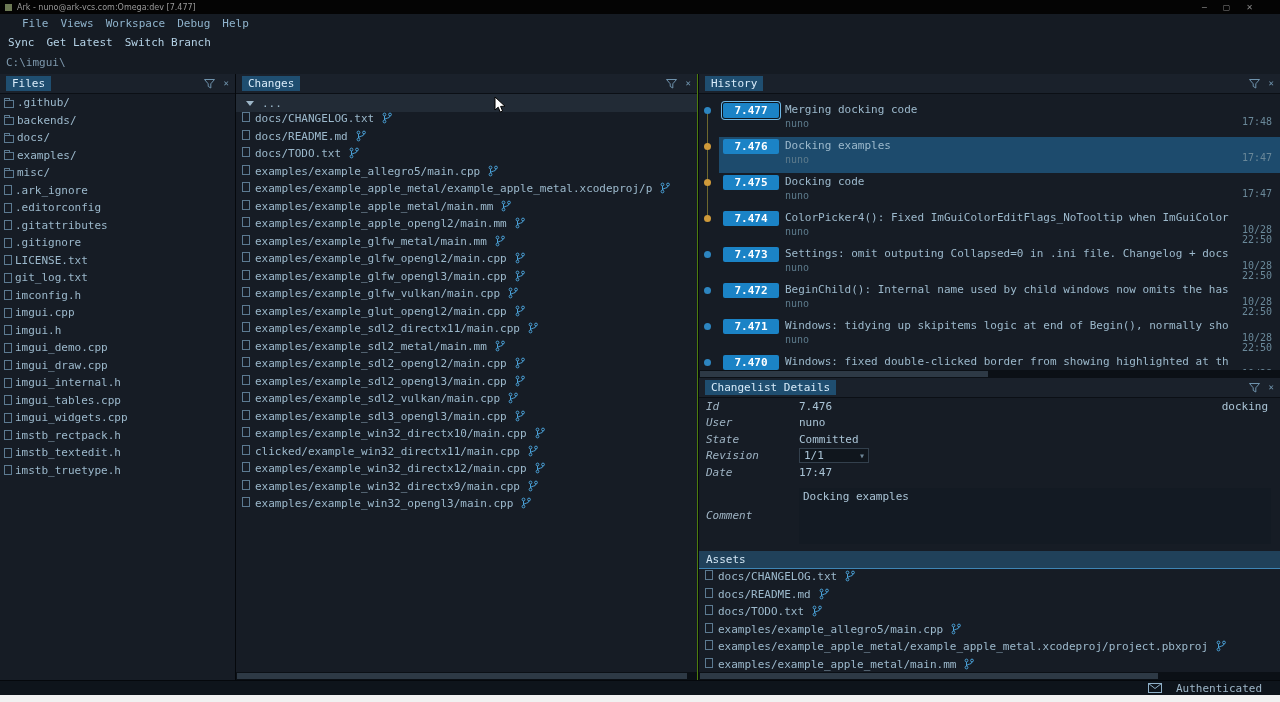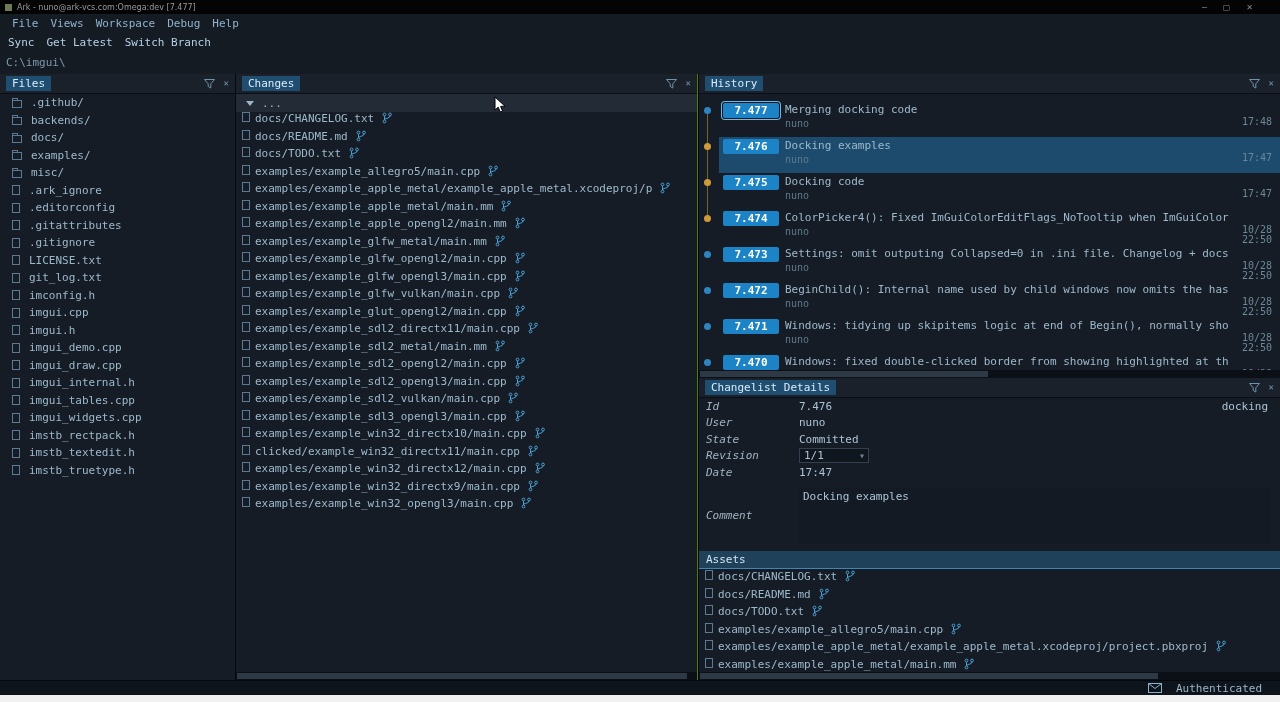--- a/index.html
+++ b/index.html
@@ -9,21 +9,21 @@
 
   
   .titlebar { position:absolute; top:0; left:0; width:1280px; height:14px; background:#040404;
               display:flex; align-items:center; padding:0 5px;
               font-family:"DejaVu Sans",sans-serif; font-size:8px; color:#9a9a9a; }
   .app-icon { width:7px; height:7px; background:#6d7a55; margin-right:5px; flex:none; }
   .win-controls { margin-left:auto; margin-right:22px; display:flex; gap:16px; font-size:8px; color:#8a8a8a; }
   .win-controls span { cursor:default; }
 
   
-  .menubar { position:absolute; top:14px; left:0; width:1280px; height:19px; display:flex; align-items:center; padding-left:12px; }
+  .menubar { position:absolute; top:14px; left:0; width:1280px; height:19px; display:flex; align-items:center; padding-left:22px; }
   .menu-item { margin-right:12px; color:#8fb3cc; }
   .toolbar { position:absolute; top:33px; left:0; width:1280px; height:19px; display:flex; align-items:center; padding-left:8px; }
   .toolbar-item { margin-right:12px; color:#b4d2e6; }
   .pathrow { position:absolute; top:52px; left:0; width:1280px; height:22px; line-height:22px; padding-left:6px; color:#7d98ac; }
 
   
   .panel { position:absolute; background:#161c25; }
   .panel-header { height:20px; background:#1a212b; display:flex; align-items:center; padding:0 6px; border-bottom:1px solid #0b0f15; }
   .panel-title { background:var(--title-chip-blue,#1f4e70); color:#d9ecfa; padding:1px 6px; font-size:11px; }
   .header-icons { margin-left:auto; display:flex; align-items:center; gap:9px; }
@@ -32,21 +32,21 @@
 
   .icon-doc { width:8px; height:10px; border:1px solid #5c7a91; display:inline-block; flex:none; }
   .type-folder .icon-doc { width:10px; height:8px; position:relative; margin-top:2px; }
   .type-folder .icon-doc::before { content:""; position:absolute; top:-3px; left:-1px; width:4px; height:2px; border:1px solid #5c7a91; border-bottom:none; }
   .branch-icon { stroke:var(--branch-icon-blue,#4aa0d6); fill:none; stroke-width:1; margin-left:3px; flex:none; }
   .row-label { white-space:nowrap; overflow:hidden; color:#9cb9cc; }
 
   
   .files-panel { left:0; top:74px; width:236px; height:606px; border-right:1px solid #05080c; }
   .tree { position:absolute; top:20px; left:0; right:0; bottom:0; overflow:hidden; }
-  .tree-row { height:17.5px; display:flex; align-items:center; gap:9px; padding-left:12px; }
+  .tree-row { height:17.5px; display:flex; align-items:center; gap:3px; padding-left:4px; }
 
   
   .changes-panel { left:236px; top:74px; width:462px; height:606px; border-right:1px solid #4d7c0f; }
   .changes-root-row { position:absolute; top:20px; left:0; right:0; height:18px; background:#222b36; display:flex; align-items:center; gap:8px; padding-left:10px; color:#9cb9cc; }
   .expander { width:0; height:0; border-left:4px solid transparent; border-right:4px solid transparent; border-top:5px solid #9db6c8; flex:none; }
   .file-list { position:absolute; left:0; right:0; overflow:hidden; }
   .changes-panel .file-list { top:38px; bottom:10px; }
   .list-row { height:17.5px; display:flex; align-items:flex-start; gap:5px; padding-left:6px; }
 
   .hscroll { position:absolute; left:0; right:0; bottom:0; height:8px; background:#0b1016; }

